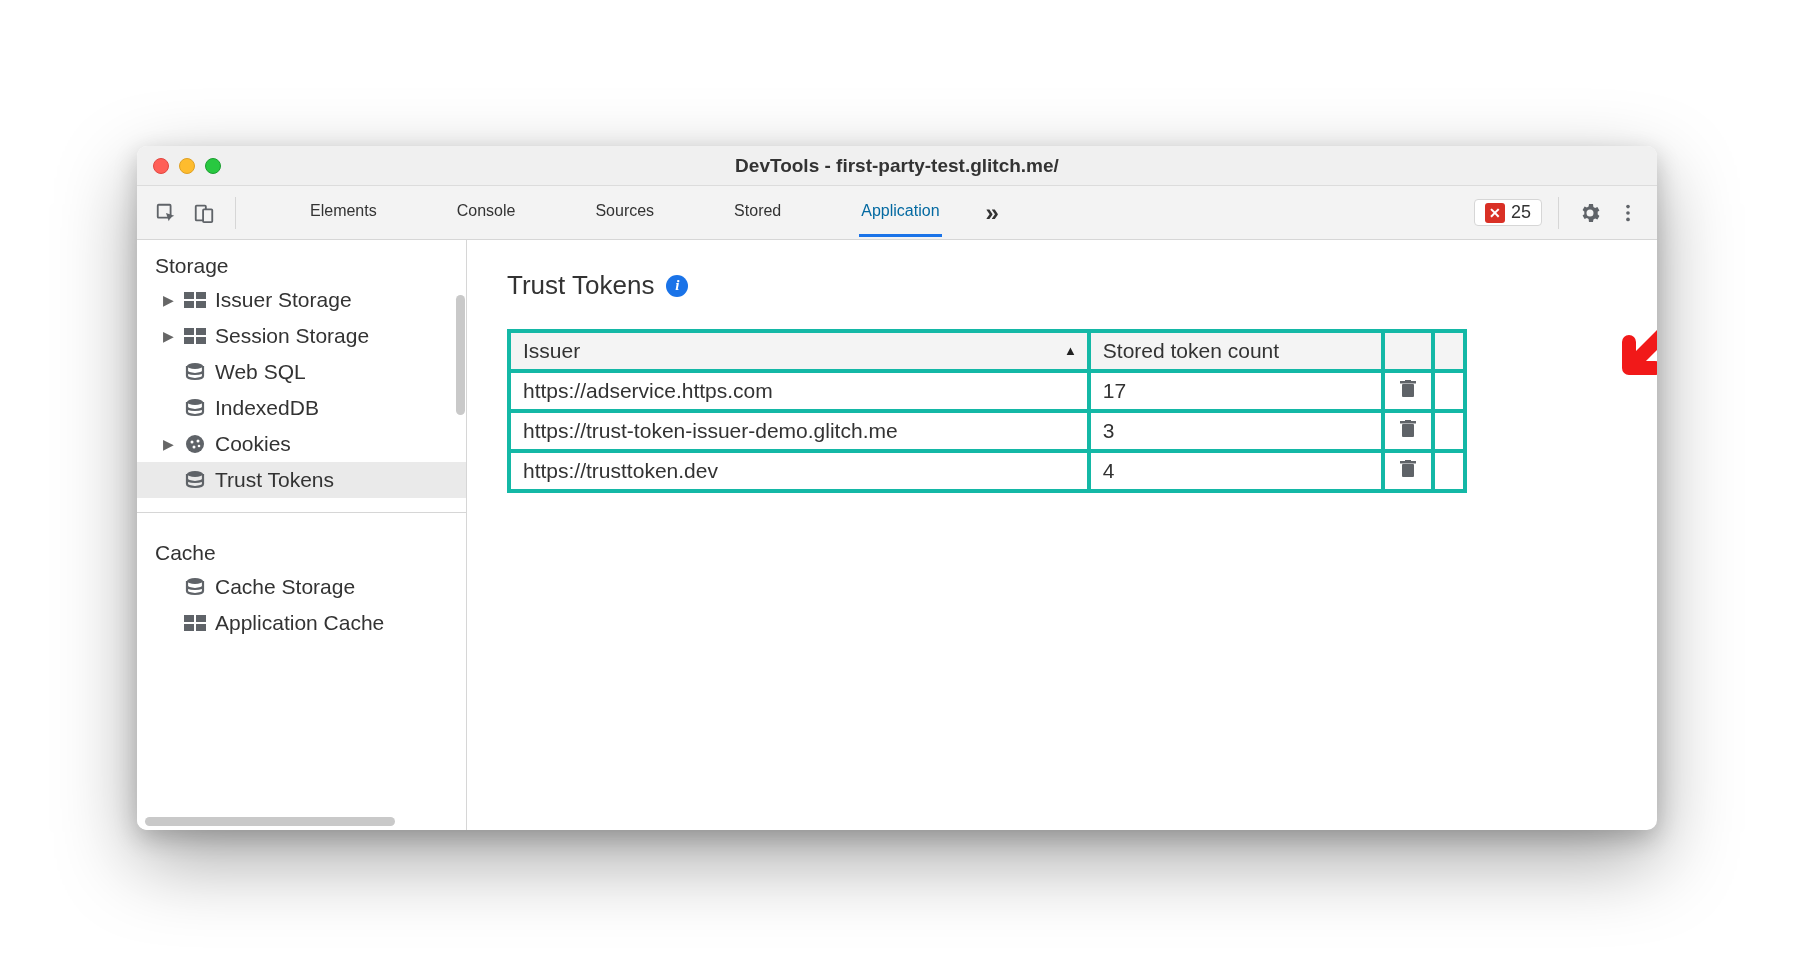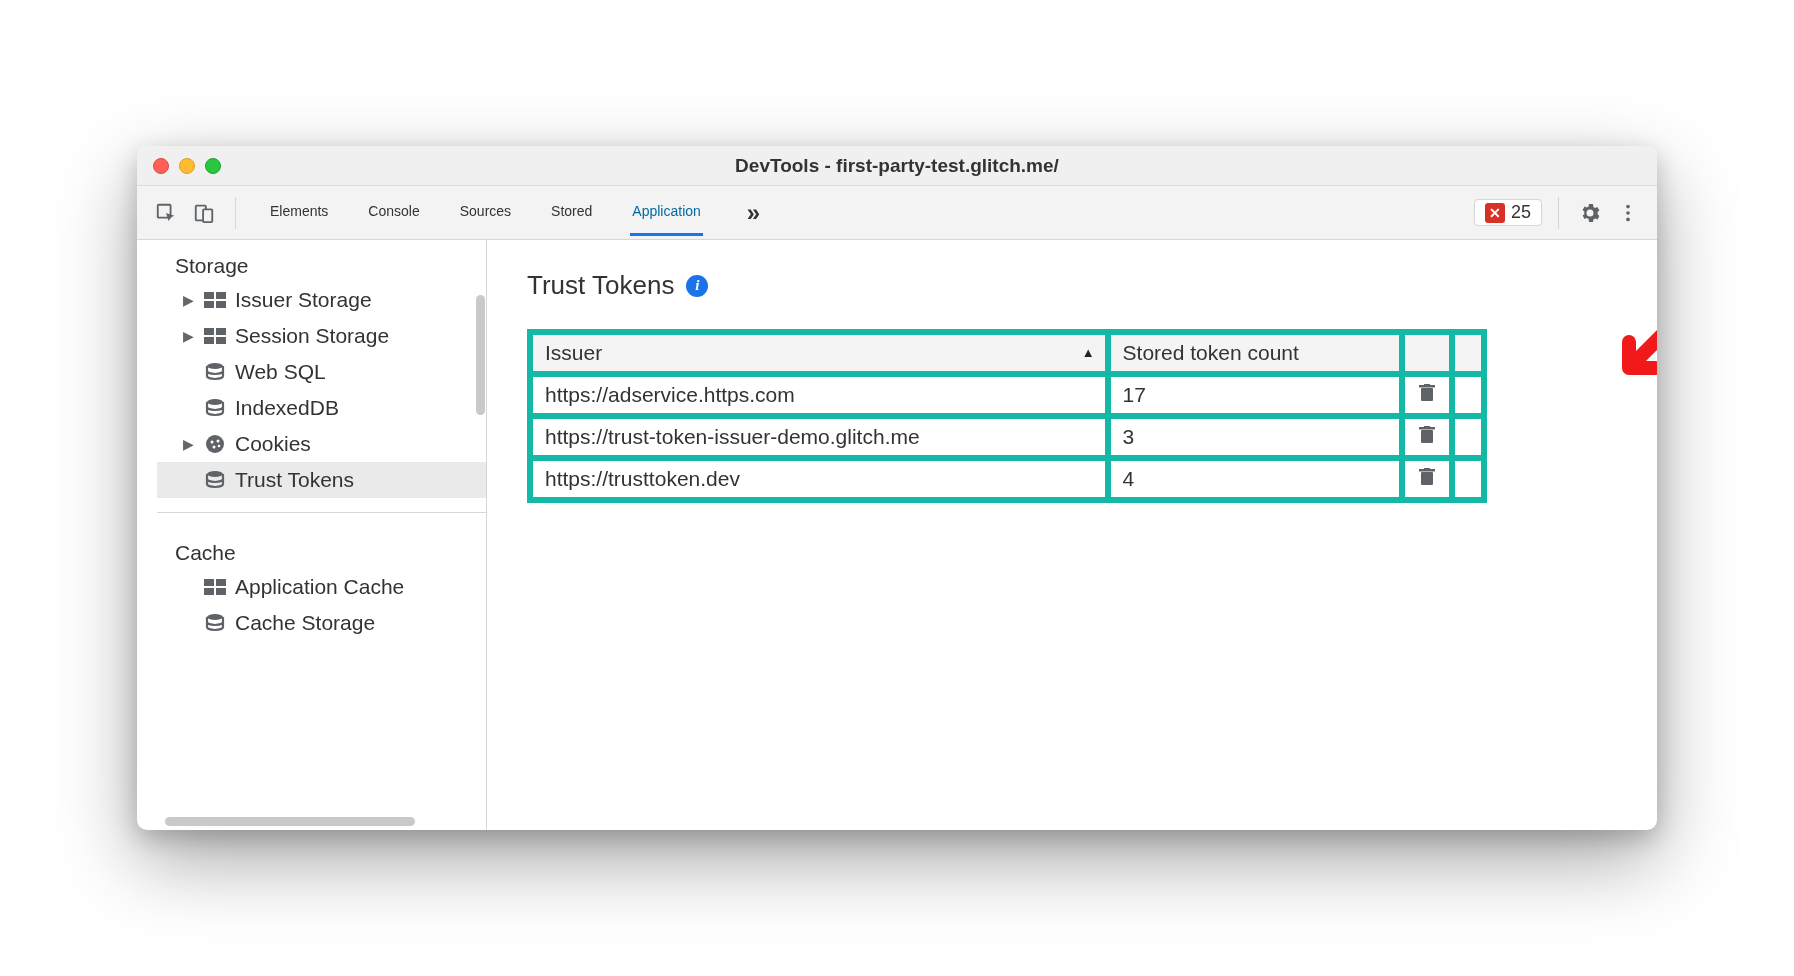--- a/index.html
+++ b/index.html
@@ -65,23 +65,24 @@
     color: #5f6368;
   }
   .tool-sep {
     width: 1px; height: 32px;
     background: #d6d6d6;
     margin: 0 8px;
   }
   .tabs { display: flex; gap: 36px; margin-left: 16px; }
   .tab {
     color: #333;
-    font-size: 14px;
+    font-size: 16px;
     padding: 14px 2px;
     cursor: pointer;
+    margin-left: 40px;
   }
   .tab.active {
     color: #0369a1;
     border-bottom: 3px solid #1a73e8;
   }
   .more-icon {
     margin-left: 36px;
     font-size: 24px;
     font-weight: bold;
     color: #333;
@@ -111,21 +112,20 @@
     width: 30px;
     display: flex; align-items: center; justify-content: center;
     color: #5f6368;
   }
   .body {
     display: flex;
     height: 590px;
     border-bottom-left-radius: 10px;
     border-bottom-right-radius: 10px;
     overflow: hidden;
-    padding-left: 20px;
   }
   .sidebar {
     width: 330px;
     border-right: 1px solid #d6d6d6;
     background: #fff;
     display: flex;
     flex-direction: column;
     position: relative;
   }
   .sb-scroll {
@@ -192,21 +192,21 @@
     font-weight: bold;
     display: flex; align-items: center; justify-content: center;
   }
   table.tt {
     width: 960px;
     border-collapse: collapse;
     font-size: 21px;
     color: #333;
   }
   table.tt th, table.tt td {
-    border: 6px solid #14b8a6;
+    border: 4px solid #14b8a6;
     text-align: left;
     padding: 6px 12px;
     font-weight: normal;
   }
   table.tt th {
     background: #f4f4f4;
     position: relative;
   }
   .sort-ind {
     position: absolute;
@@ -366,40 +366,40 @@
         <span>Trust Tokens</span>
       </div>
 
       <div class="sb-divider"></div>
 
       <div class="sb-section">Cache</div>
 
       <div class="sb-row">
         <span class="tri empty">▶</span>
         <span class="sb-icon">
+          <svg width="20" height="20" viewBox="0 0 20 20" fill="#5f6368">
+              <ellipse cx="10" cy="4" rx="8" ry="3"></ellipse>
+              <path d="M2 4v5c0 1.7 3.6 3 8 3s8-1.3 8-3V4" fill="none" stroke="#5f6368" stroke-width="2.2"></path>
+              <path d="M2 9v5c0 1.7 3.6 3 8 3s8-1.3 8-3V9" fill="none" stroke="#5f6368" stroke-width="2.2"></path>
+            </svg>
+        </span>
+        <span>Cache Storage</span>
+      </div>
+
+      <div class="sb-row">
+        <span class="tri empty">▶</span>
+        <span class="sb-icon">
           <svg width="22" height="16" viewBox="0 0 22 16" fill="#5f6368">
               <rect x="0" y="0" width="10" height="7"></rect>
               <rect x="12" y="0" width="10" height="7"></rect>
               <rect x="0" y="9" width="10" height="7"></rect>
               <rect x="12" y="9" width="10" height="7"></rect>
             </svg>
         </span>
         <span>Application Cache</span>
-      </div>
-
-      <div class="sb-row">
-        <span class="tri empty">▶</span>
-        <span class="sb-icon">
-          <svg width="20" height="20" viewBox="0 0 20 20" fill="#5f6368">
-              <ellipse cx="10" cy="4" rx="8" ry="3"></ellipse>
-              <path d="M2 4v5c0 1.7 3.6 3 8 3s8-1.3 8-3V4" fill="none" stroke="#5f6368" stroke-width="2.2"></path>
-              <path d="M2 9v5c0 1.7 3.6 3 8 3s8-1.3 8-3V9" fill="none" stroke="#5f6368" stroke-width="2.2"></path>
-            </svg>
-        </span>
-        <span>Cache Storage</span>
       </div>
     </div>
 
     <div class="main">
       <div class="panel-title">
         <span>Trust Tokens</span>
         <span class="info-icon">i</span>
       </div>
 
       <table class="tt">

